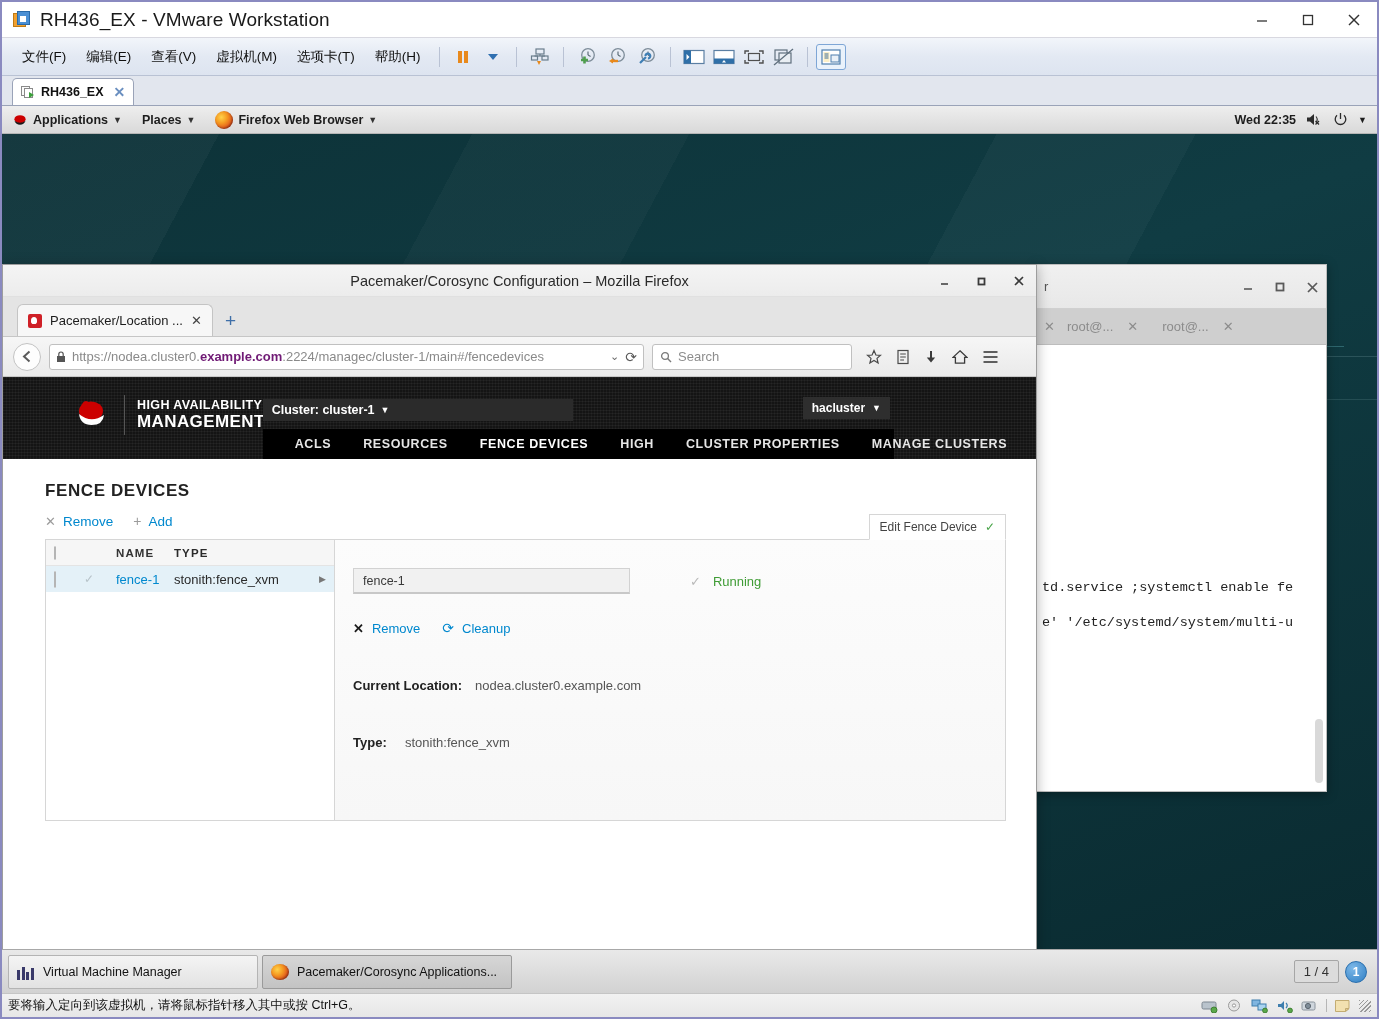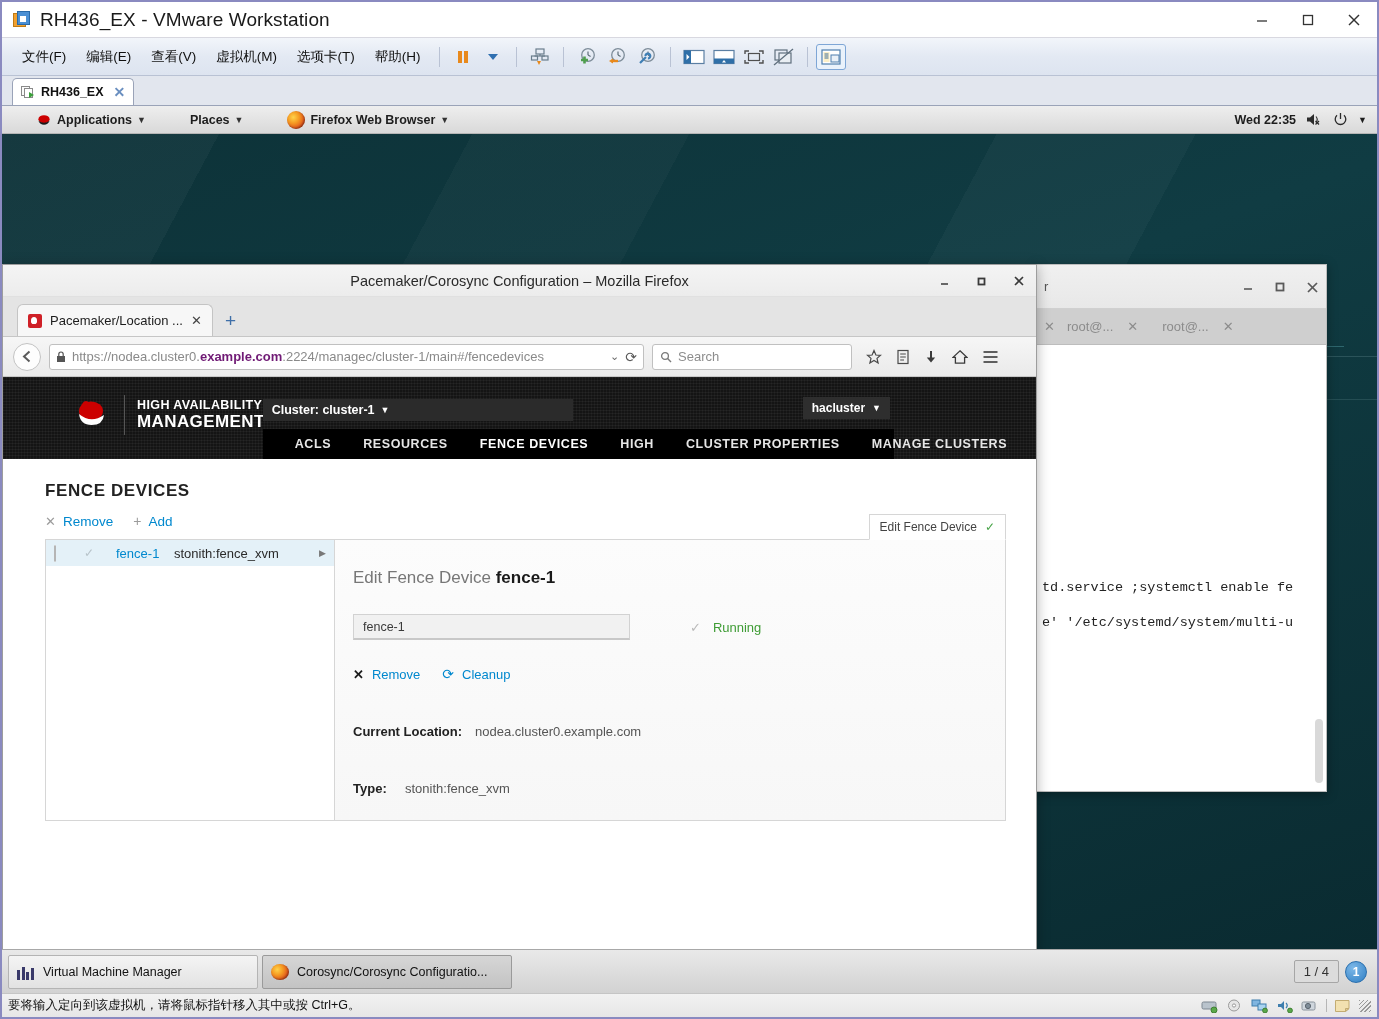--- a/index.html
+++ b/index.html
@@ -86,21 +86,21 @@
     flex: 1; position: relative; overflow: hidden;
     background: #10343a;
   }
   
   .gnome-panel {
     height: 28px; background: linear-gradient(to bottom,#eeeeee,#d9d9d9);
     border-bottom: 1px solid #b5b5b5;
     display: flex; align-items: center; position: relative;
     font-size: 13px; color: #1d1d1d; z-index: 40;
   }
-  .gp-item { display:flex; align-items:center; gap:5px; padding: 0 10px; height:28px; font-weight:bold; font-size:12.5px;margin-left:24px;}
+  .gp-item { display:flex; align-items:center; gap:5px; padding: 0 10px; height:28px; font-weight:bold; font-size:12.5px;}
   .gp-item .caret { font-size:9px; color:#333; }
   .gp-right { margin-left:auto; display:flex; align-items:center; gap:10px; padding-right:10px; font-size:12.5px; font-weight:bold;}
   .rh-logo-sm { width:16px;height:16px; }
   .ff-logo { width:18px;height:18px; border-radius:50%;
     background: radial-gradient(circle at 35% 35%, #ffd24a 0%, #f59b22 35%, #e2541c 70%, #9e2a0e 100%);
     box-shadow: inset -1px -1px 2px rgba(0,0,0,.35);
   }
 
   
   .desktop {
@@ -689,39 +689,41 @@
               </div>
               <div class="act">
                 <span class="plus">+</span>
                 <span>Add</span>
               </div>
             </div>
 
             <div class="twocol">
 
               <div class="fd-list">
+                <div class="fd-head">
+                  <span class="col-check"><span class="cbx"></span></span>
+                  <span class="col-tick"></span>
+                  <span class="col-name">NAME</span>
+                  <span class="col-type">TYPE</span>
+                </div>
                 <div class="fd-row">
                   <span class="col-check"><span class="cbx"></span></span>
                   <span class="col-tick">✓</span>
                   <span class="col-name">fence-1</span>
                   <span class="col-type">stonith:fence_xvm</span>
                   <span class="arrow">▶</span>
                 </div>
               </div>
 
               <div class="fd-detail">
                 <div class="fd-tab">
                   <span>Edit Fence Device</span>
                   <span class="ok">✓</span>
                 </div>
                 <div class="detail-inner">
-                  <div class="detail-title">
-                    <span>Edit Fence Device</span>
-                    <b>fence-1</b>
-                  </div>
                   <div class="detail-row1">
                     <div class="name-input">fence-1</div>
                     <div class="running">
                       <span class="chk">✓</span>
                       <span>Running</span>
                     </div>
                   </div>
                   <div class="detail-actions">
                     <div class="act">
                       <span class="x">✕</span>
@@ -756,21 +758,21 @@
           <span class="ticon vmm-ico">
               <i style="height:10px"></i>
               <i style="height:13px"></i>
               <i style="height:8px"></i>
               <i style="height:12px"></i>
             </span>
           <span>Virtual Machine Manager</span>
         </div>
         <div class="task active">
           <span class="ticon ff-logo"></span>
-          <span>Corosync/Corosync Configuratio...</span>
+          <span>Pacemaker/Corosync Applications...</span>
         </div>
       </div>
       <div class="workspace-box">
         <span class="ws-count">1 / 4</span>
         <span class="ws-badge">1</span>
       </div>
     </div>
 
   </div>
 

